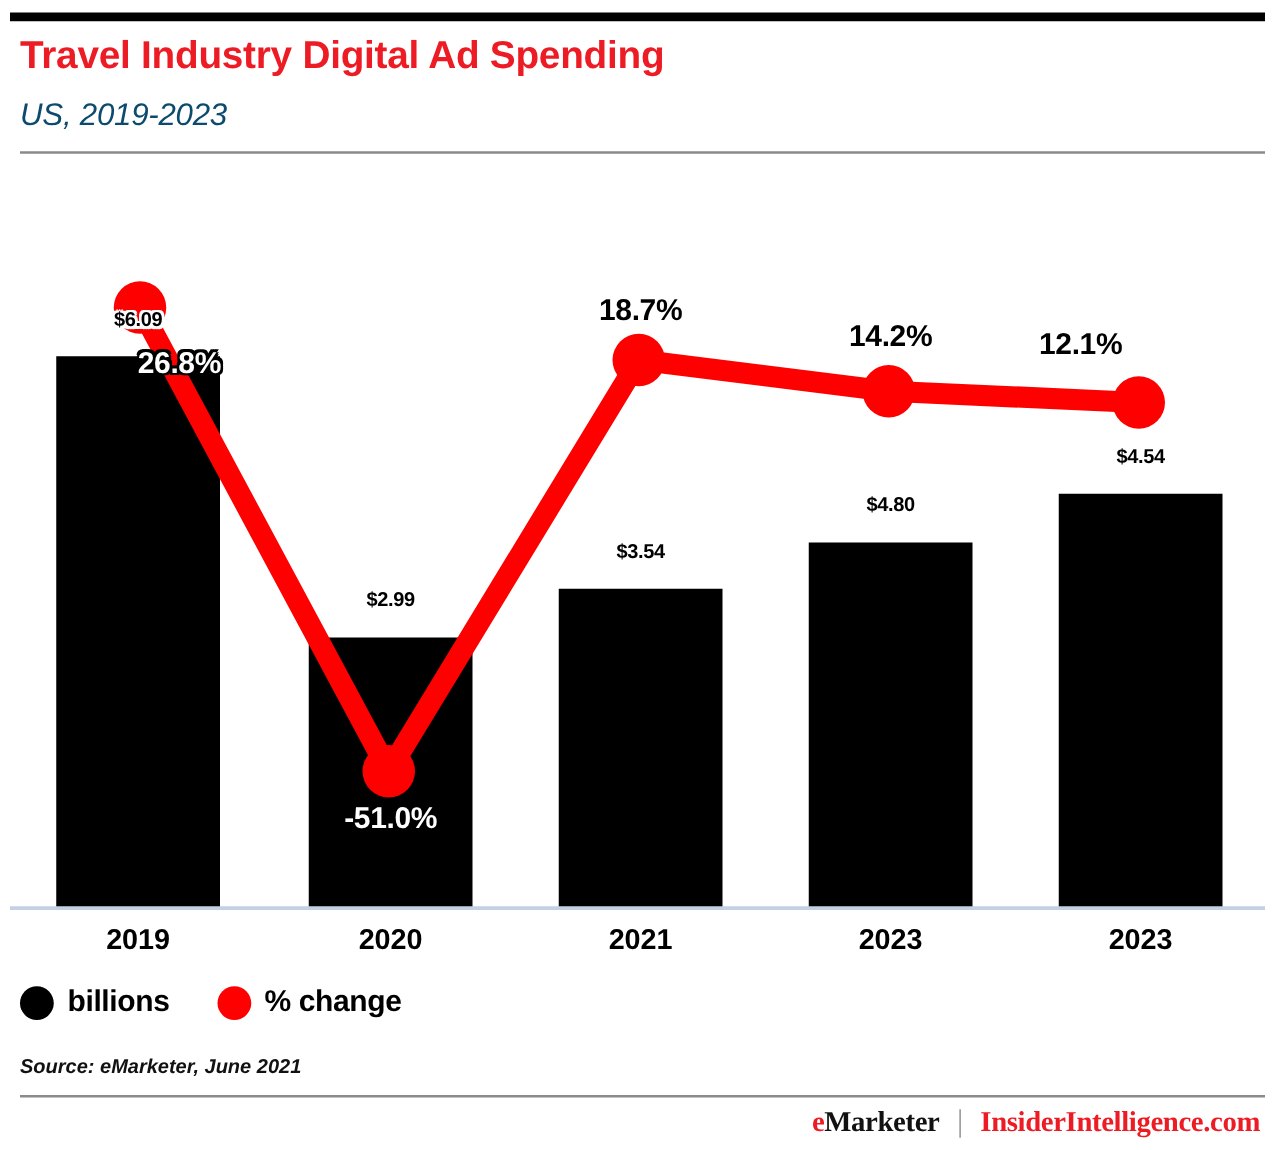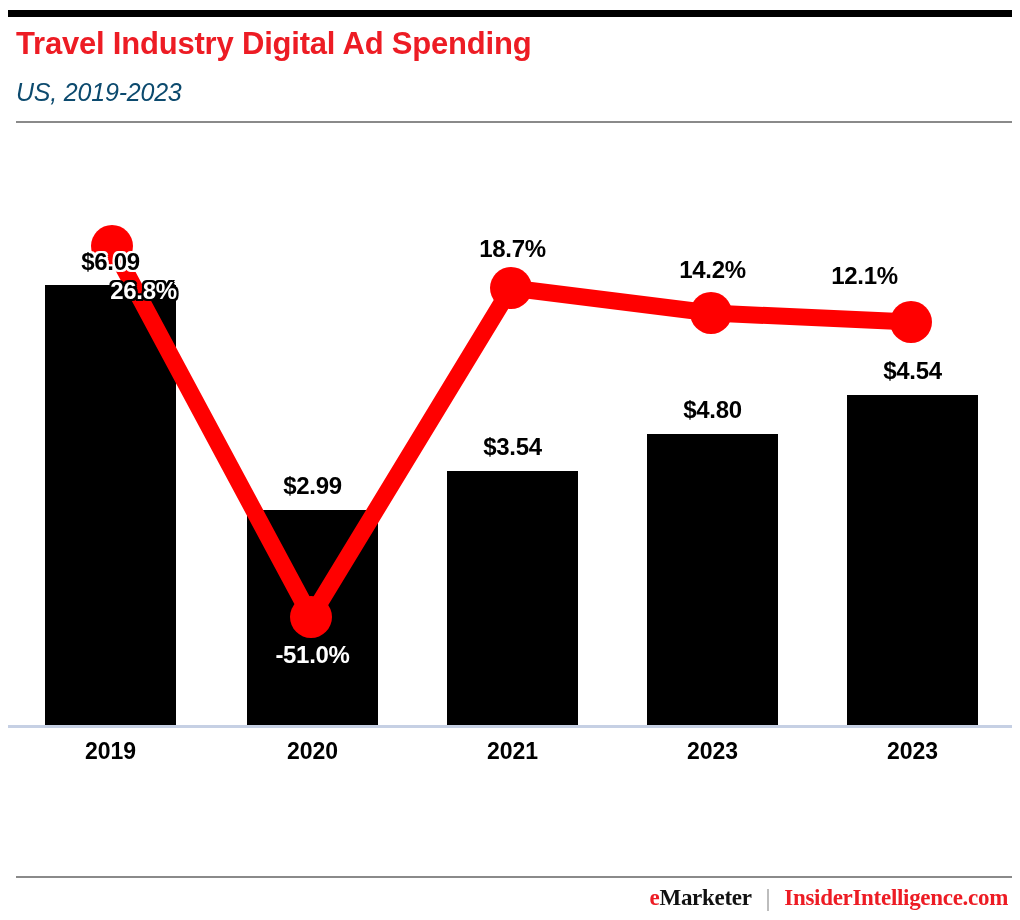--- a/index.html
+++ b/index.html
@@ -74,21 +74,21 @@
     width: 1004px;
     height: 3px;
     background: #c6d0e4;
   }
   .bar {
     position: absolute;
     background: #000000;
   }
   .bar-value {
     position: absolute;
-    font-size: 24px;
+    font-size: 16px;
     font-weight: bold;
     color: #000000;
     text-align: center;
     letter-spacing: -0.3px;
     white-space: nowrap;
   }
   .x-label {
     position: absolute;
     top: 738px;
     font-size: 23px;
@@ -243,21 +243,32 @@
 
     <div class="axis-line"></div>
 
     <div class="x-label" style="left:45px; width:131px;">2019</div>
     <div class="x-label" style="left:247px; width:131px;">2020</div>
     <div class="x-label" style="left:447px; width:131px;">2021</div>
     <div class="x-label" style="left:647px; width:131px;">2023</div>
     <div class="x-label" style="left:847px; width:131px;">2023</div>
   </div>
 
-
+  <div class="legend">
+    <div class="legend-item">
+      <span class="legend-dot" style="background:#000000;"></span>
+      <span class="legend-text">billions</span>
+    </div>
+    <div class="legend-item">
+      <span class="legend-dot" style="background:#FF0000;"></span>
+      <span class="legend-text">% change</span>
+    </div>
+  </div>
+
+  <div class="source-note">Source: eMarketer, June 2021</div>
   <div class="footer-rule"></div>
   <div class="footer-brand">
     <span class="brand-emarketer"><span class="e-red">e</span><span>Marketer</span></span>
     <span class="brand-sep">|</span>
     <span class="brand-insider">InsiderIntelligence.com</span>
   </div>
 
 </div>
 
 </body></html>

